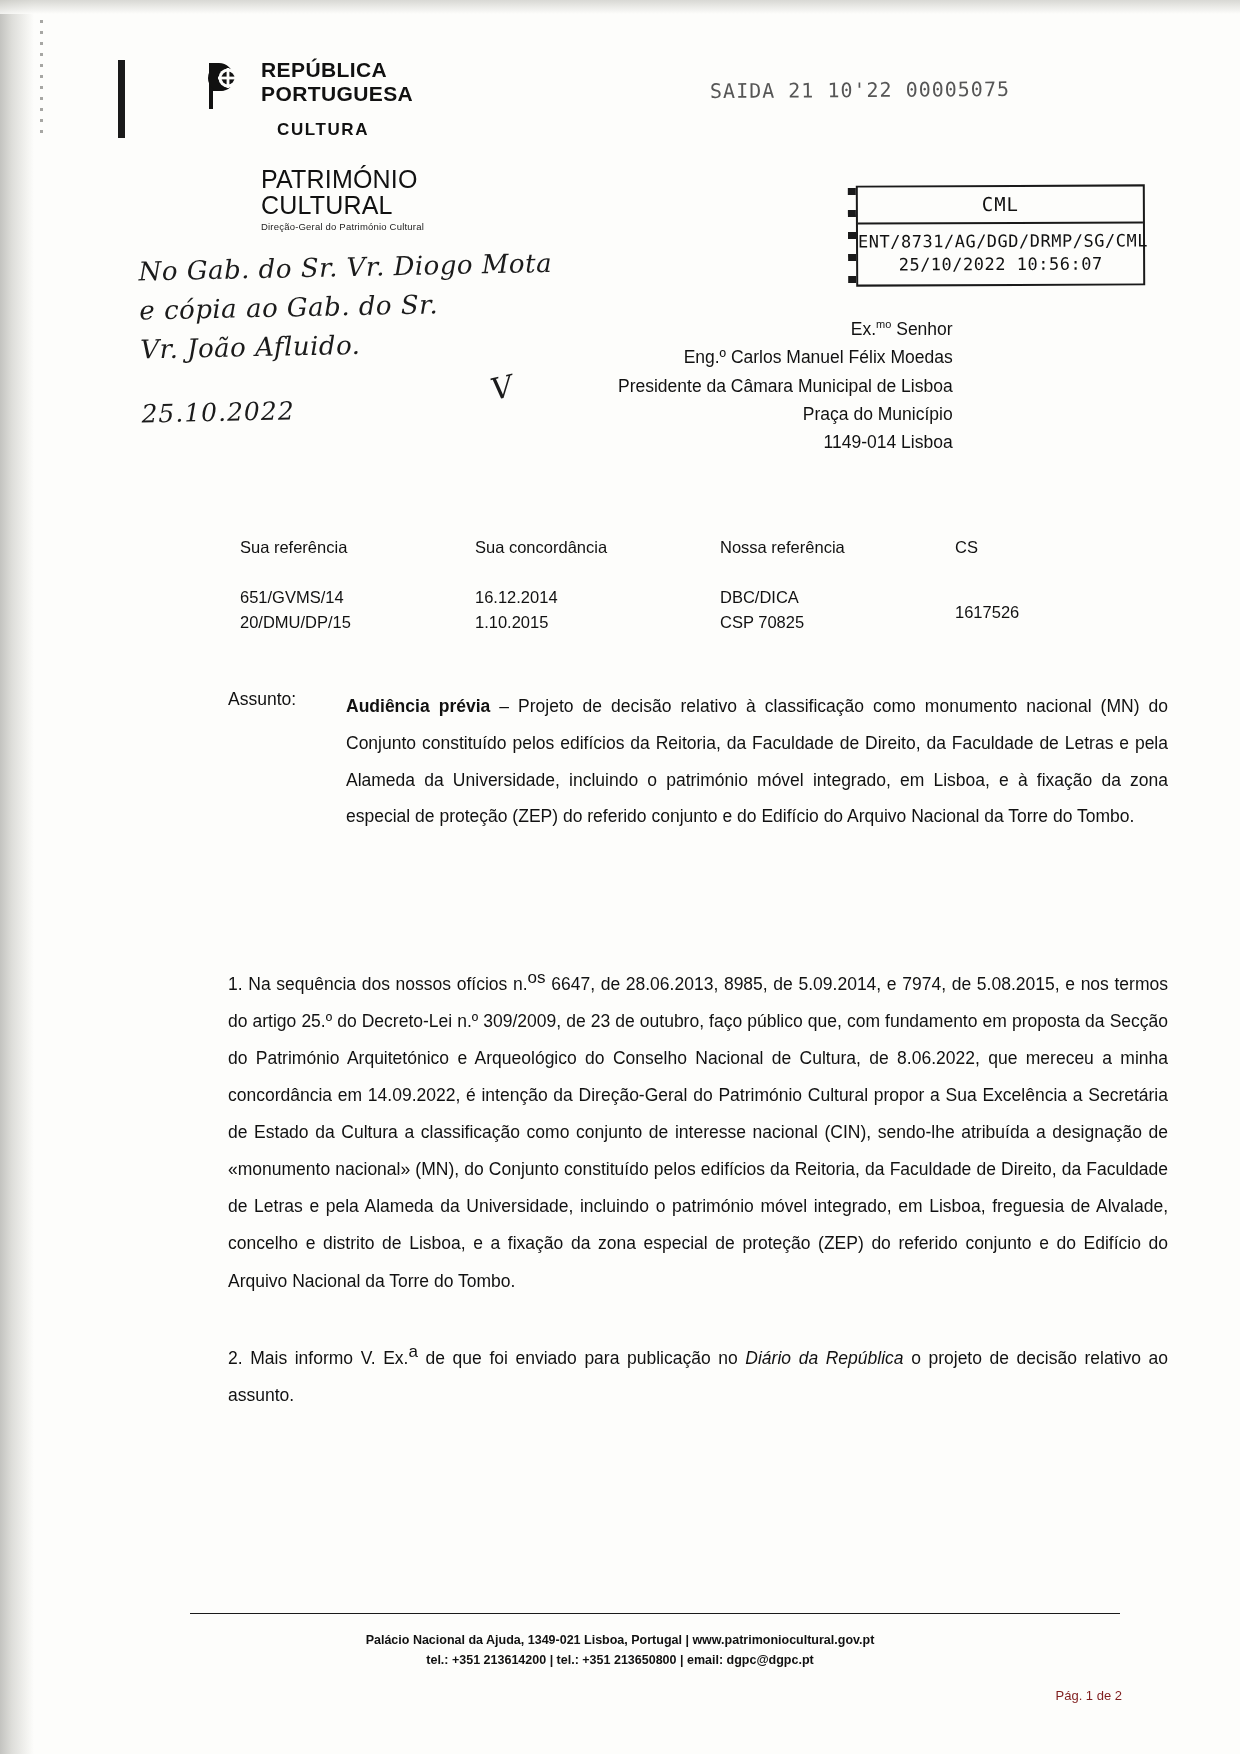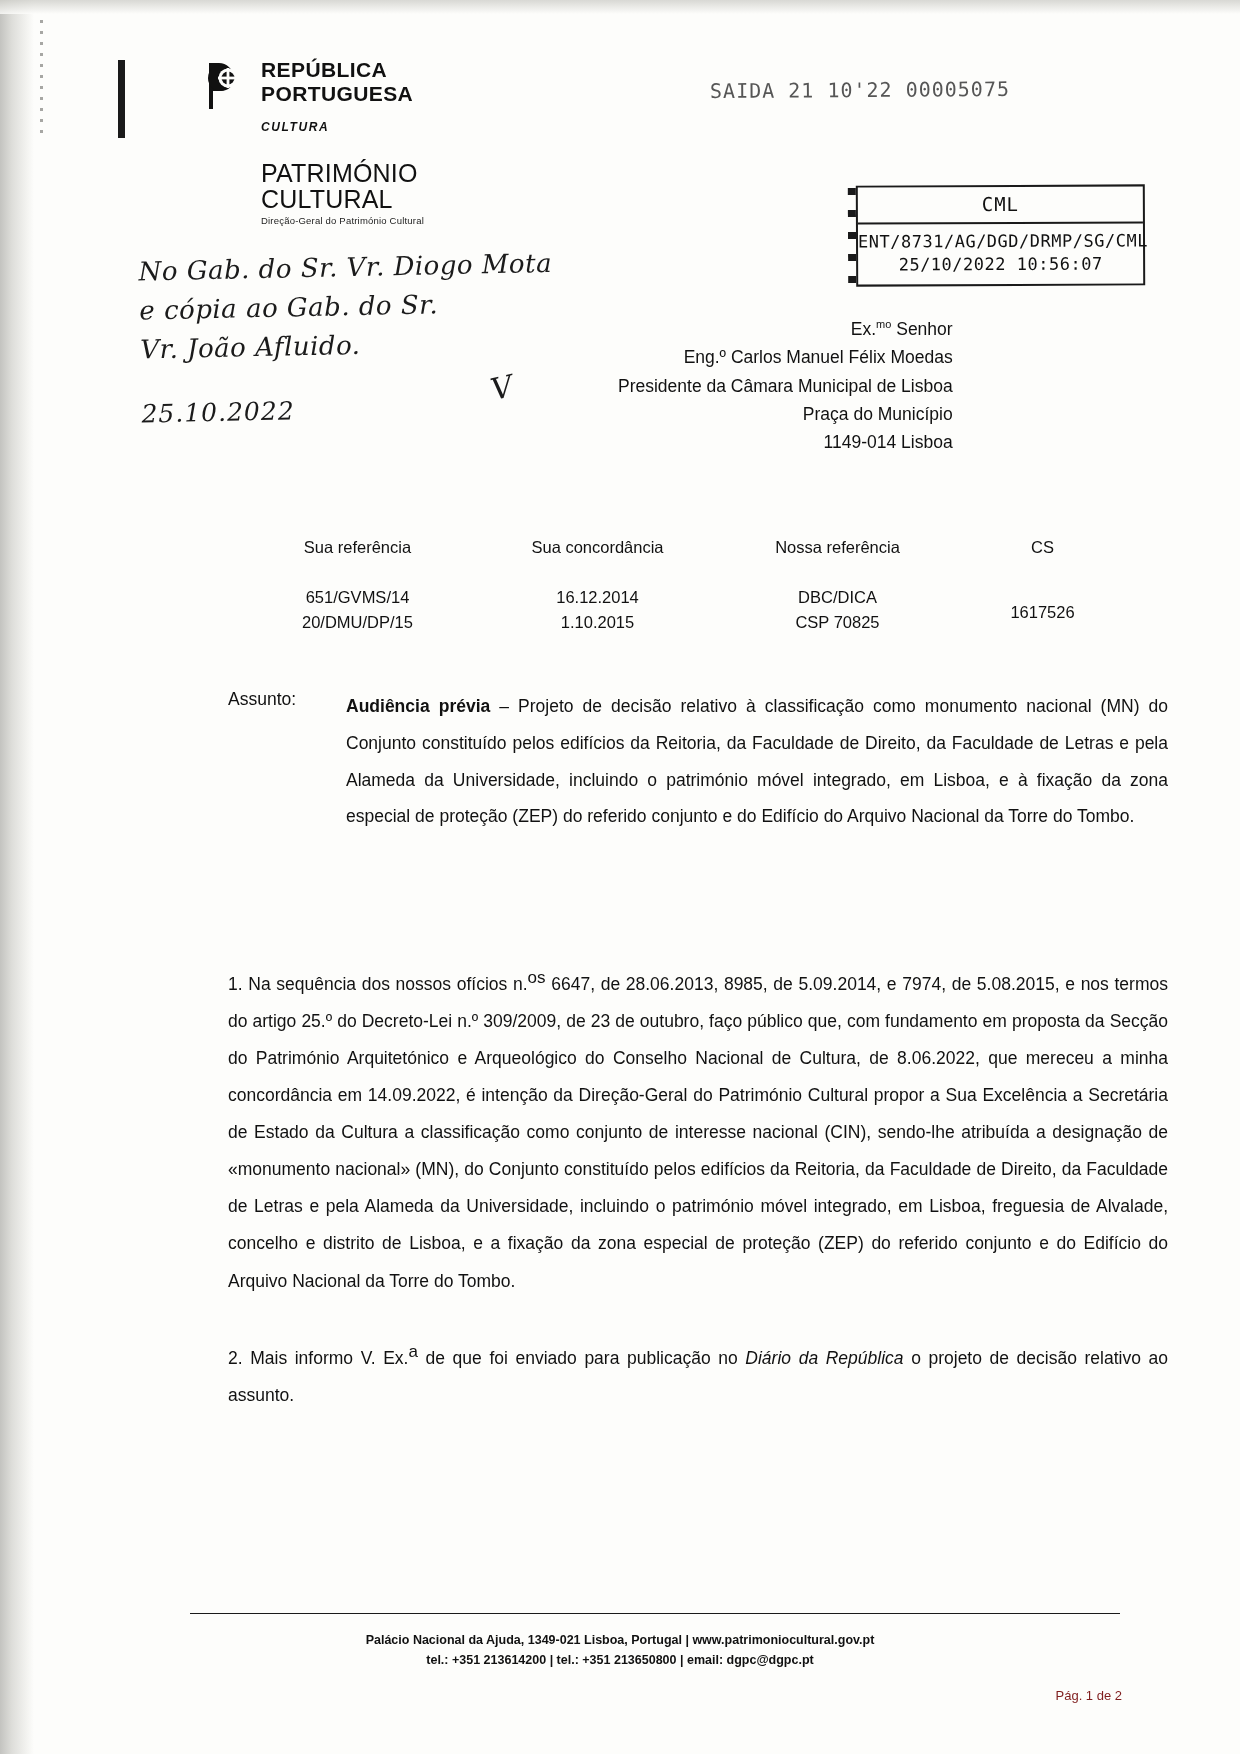--- a/index.html
+++ b/index.html
@@ -69,27 +69,26 @@
   }
   .shield svg { display:block; }
   .rp-text {
     font-weight: bold;
     font-size: 21px;
     line-height: 1.12;
     letter-spacing: .4px;
     color: #111;
   }
   .cultura {
-    margin-left: 56px;
+    margin-left: 72px;
     margin-top: 9px;
-    font-size: 12px;
+    font-size: 17px;
     font-weight: bold;
     letter-spacing: 1.6px;
     color: #111;
-    font-style: italic;
   }
   .pc-block {
     margin-top: 26px;
     margin-left: 56px;
   }
   .pc-title {
     font-weight: normal;
     font-size: 25px;
     line-height: 1.05;
     letter-spacing: .2px;
@@ -188,21 +187,21 @@
   .reftable {
     position: absolute;
     left: 240px; top: 538px;
     width: 890px;
     font-size: 16.5px;
     color: #111;
   }
   .ref-row {
     display: flex;
   }
-  .ref-col { text-align: center; }
+  .ref-col { }
   .ref-c1 { width: 235px; }
   .ref-c2 { width: 245px; }
   .ref-c3 { width: 235px; }
   .ref-c4 { width: 175px; }
   .ref-head { margin-bottom: 28px; }
   .ref-val-line { line-height: 1.5; }
   .ref-cs-val { padding-top: 18px; }
 
   
   .assunto {

